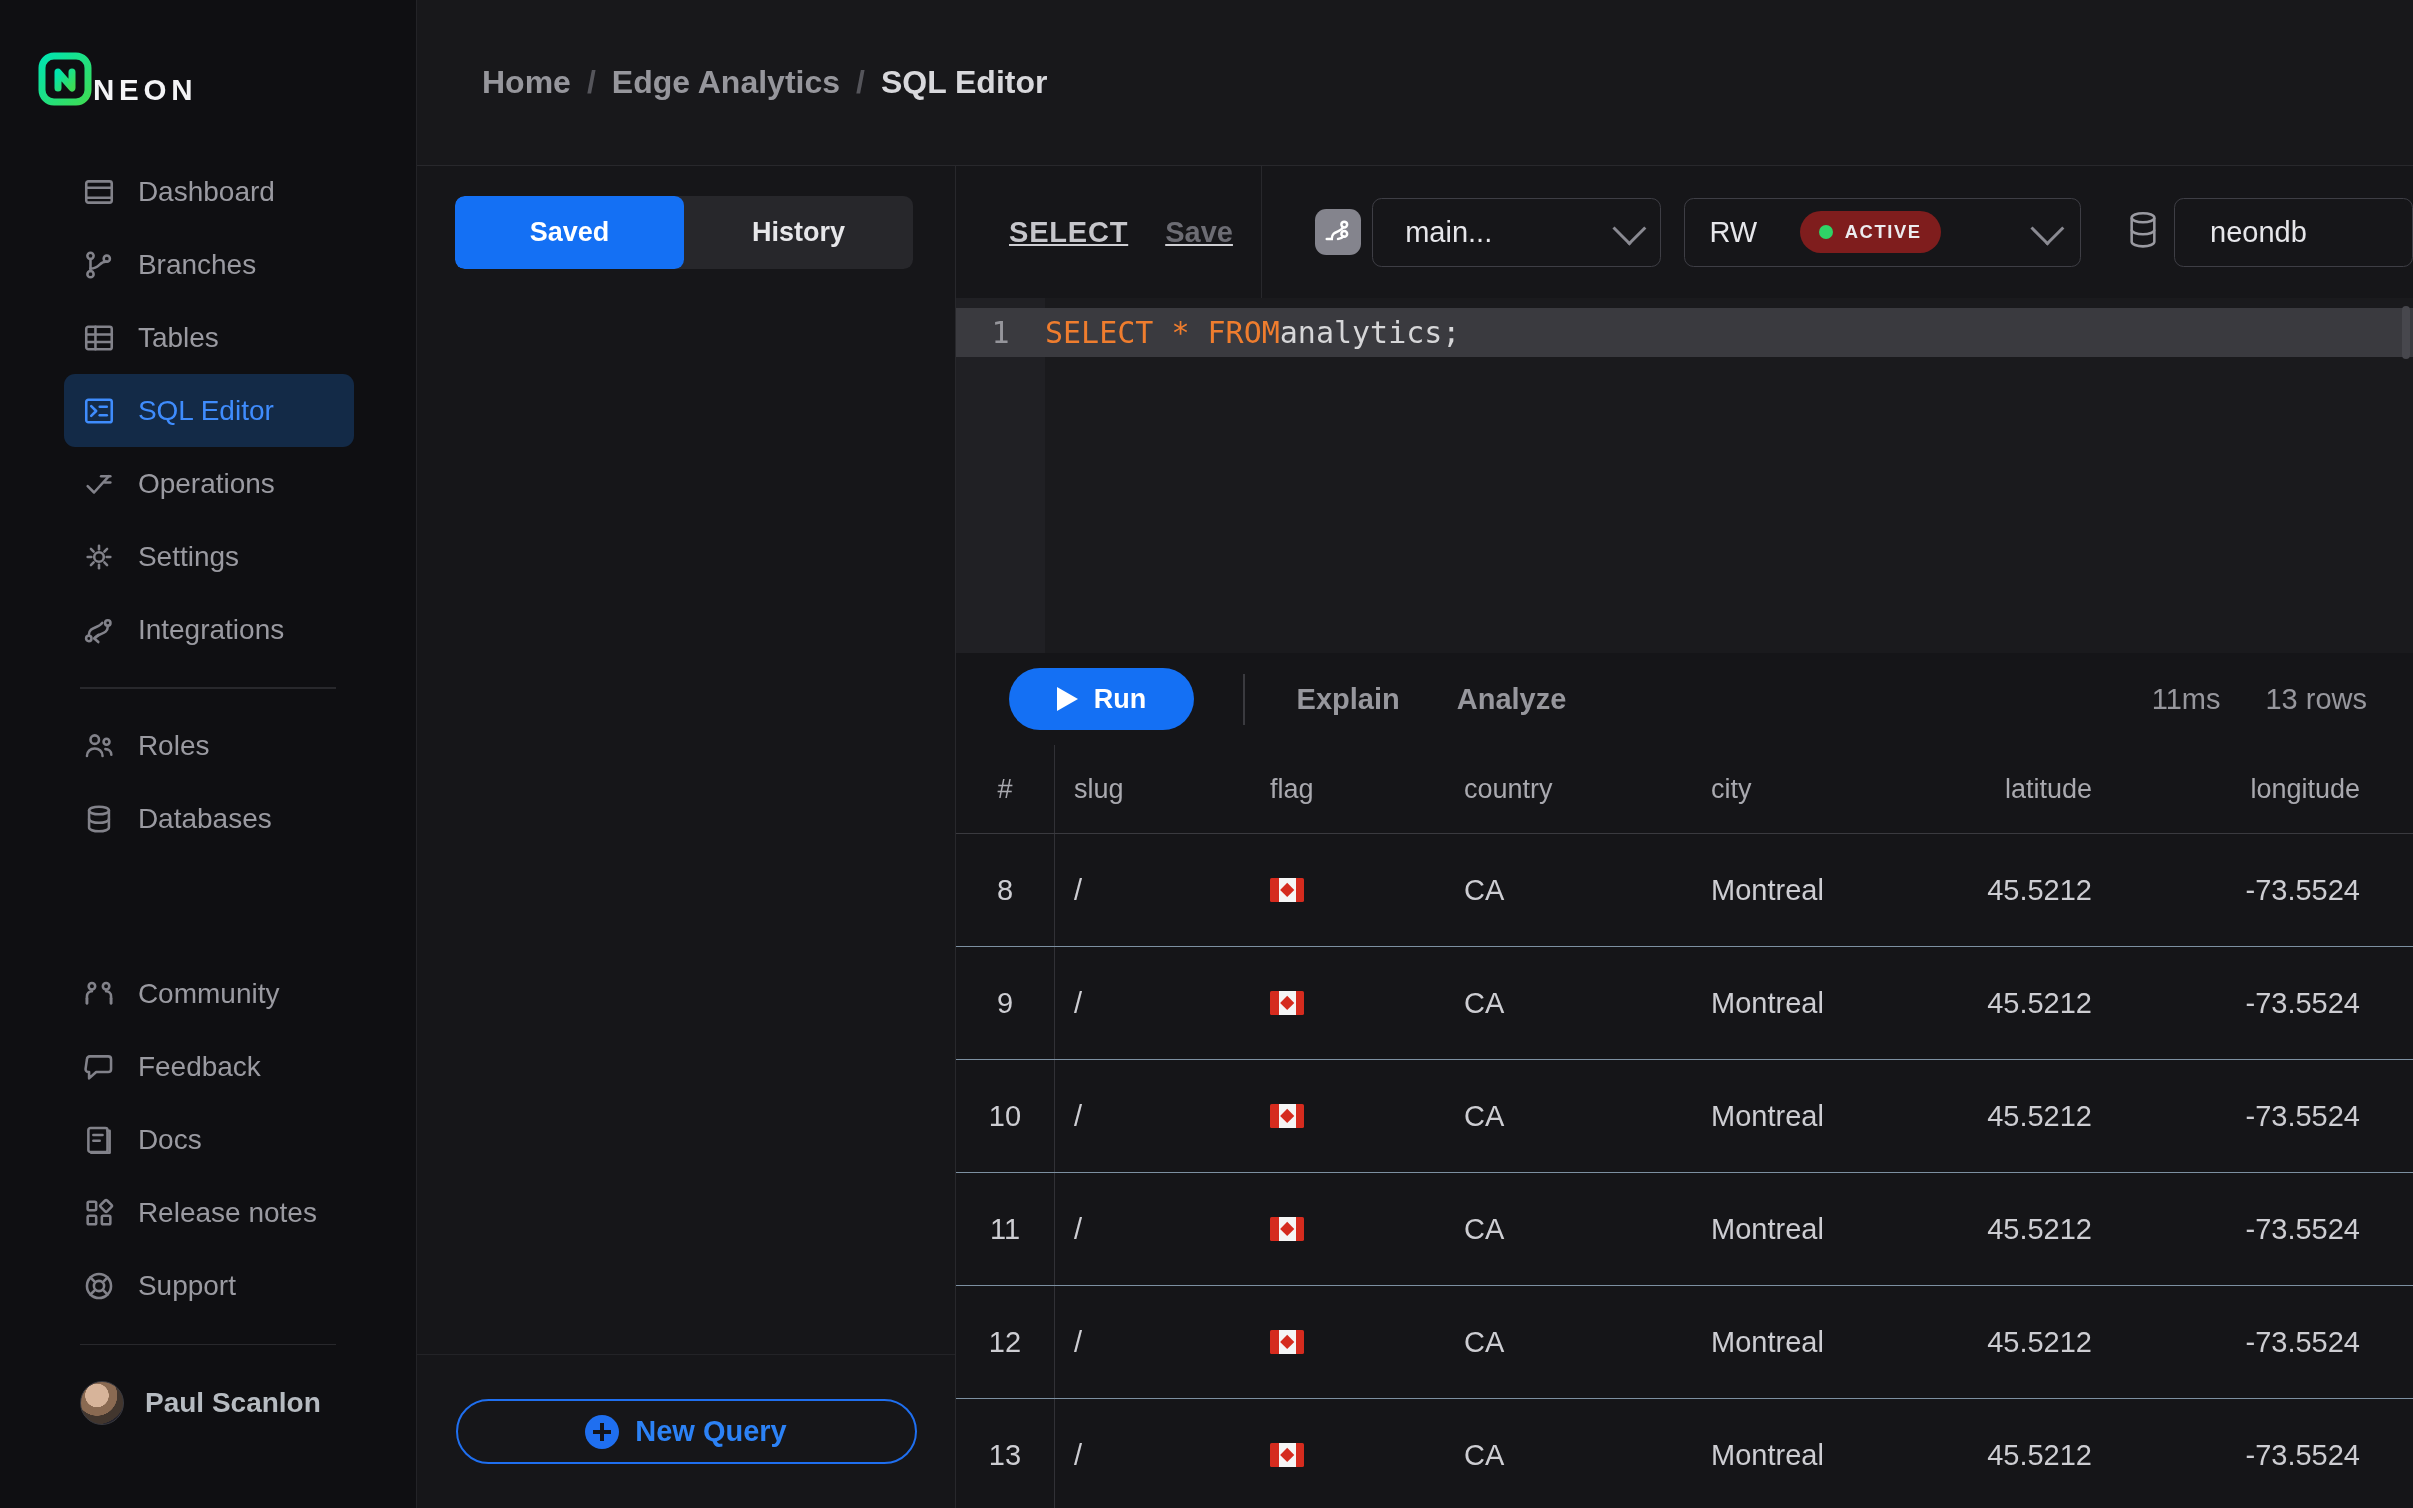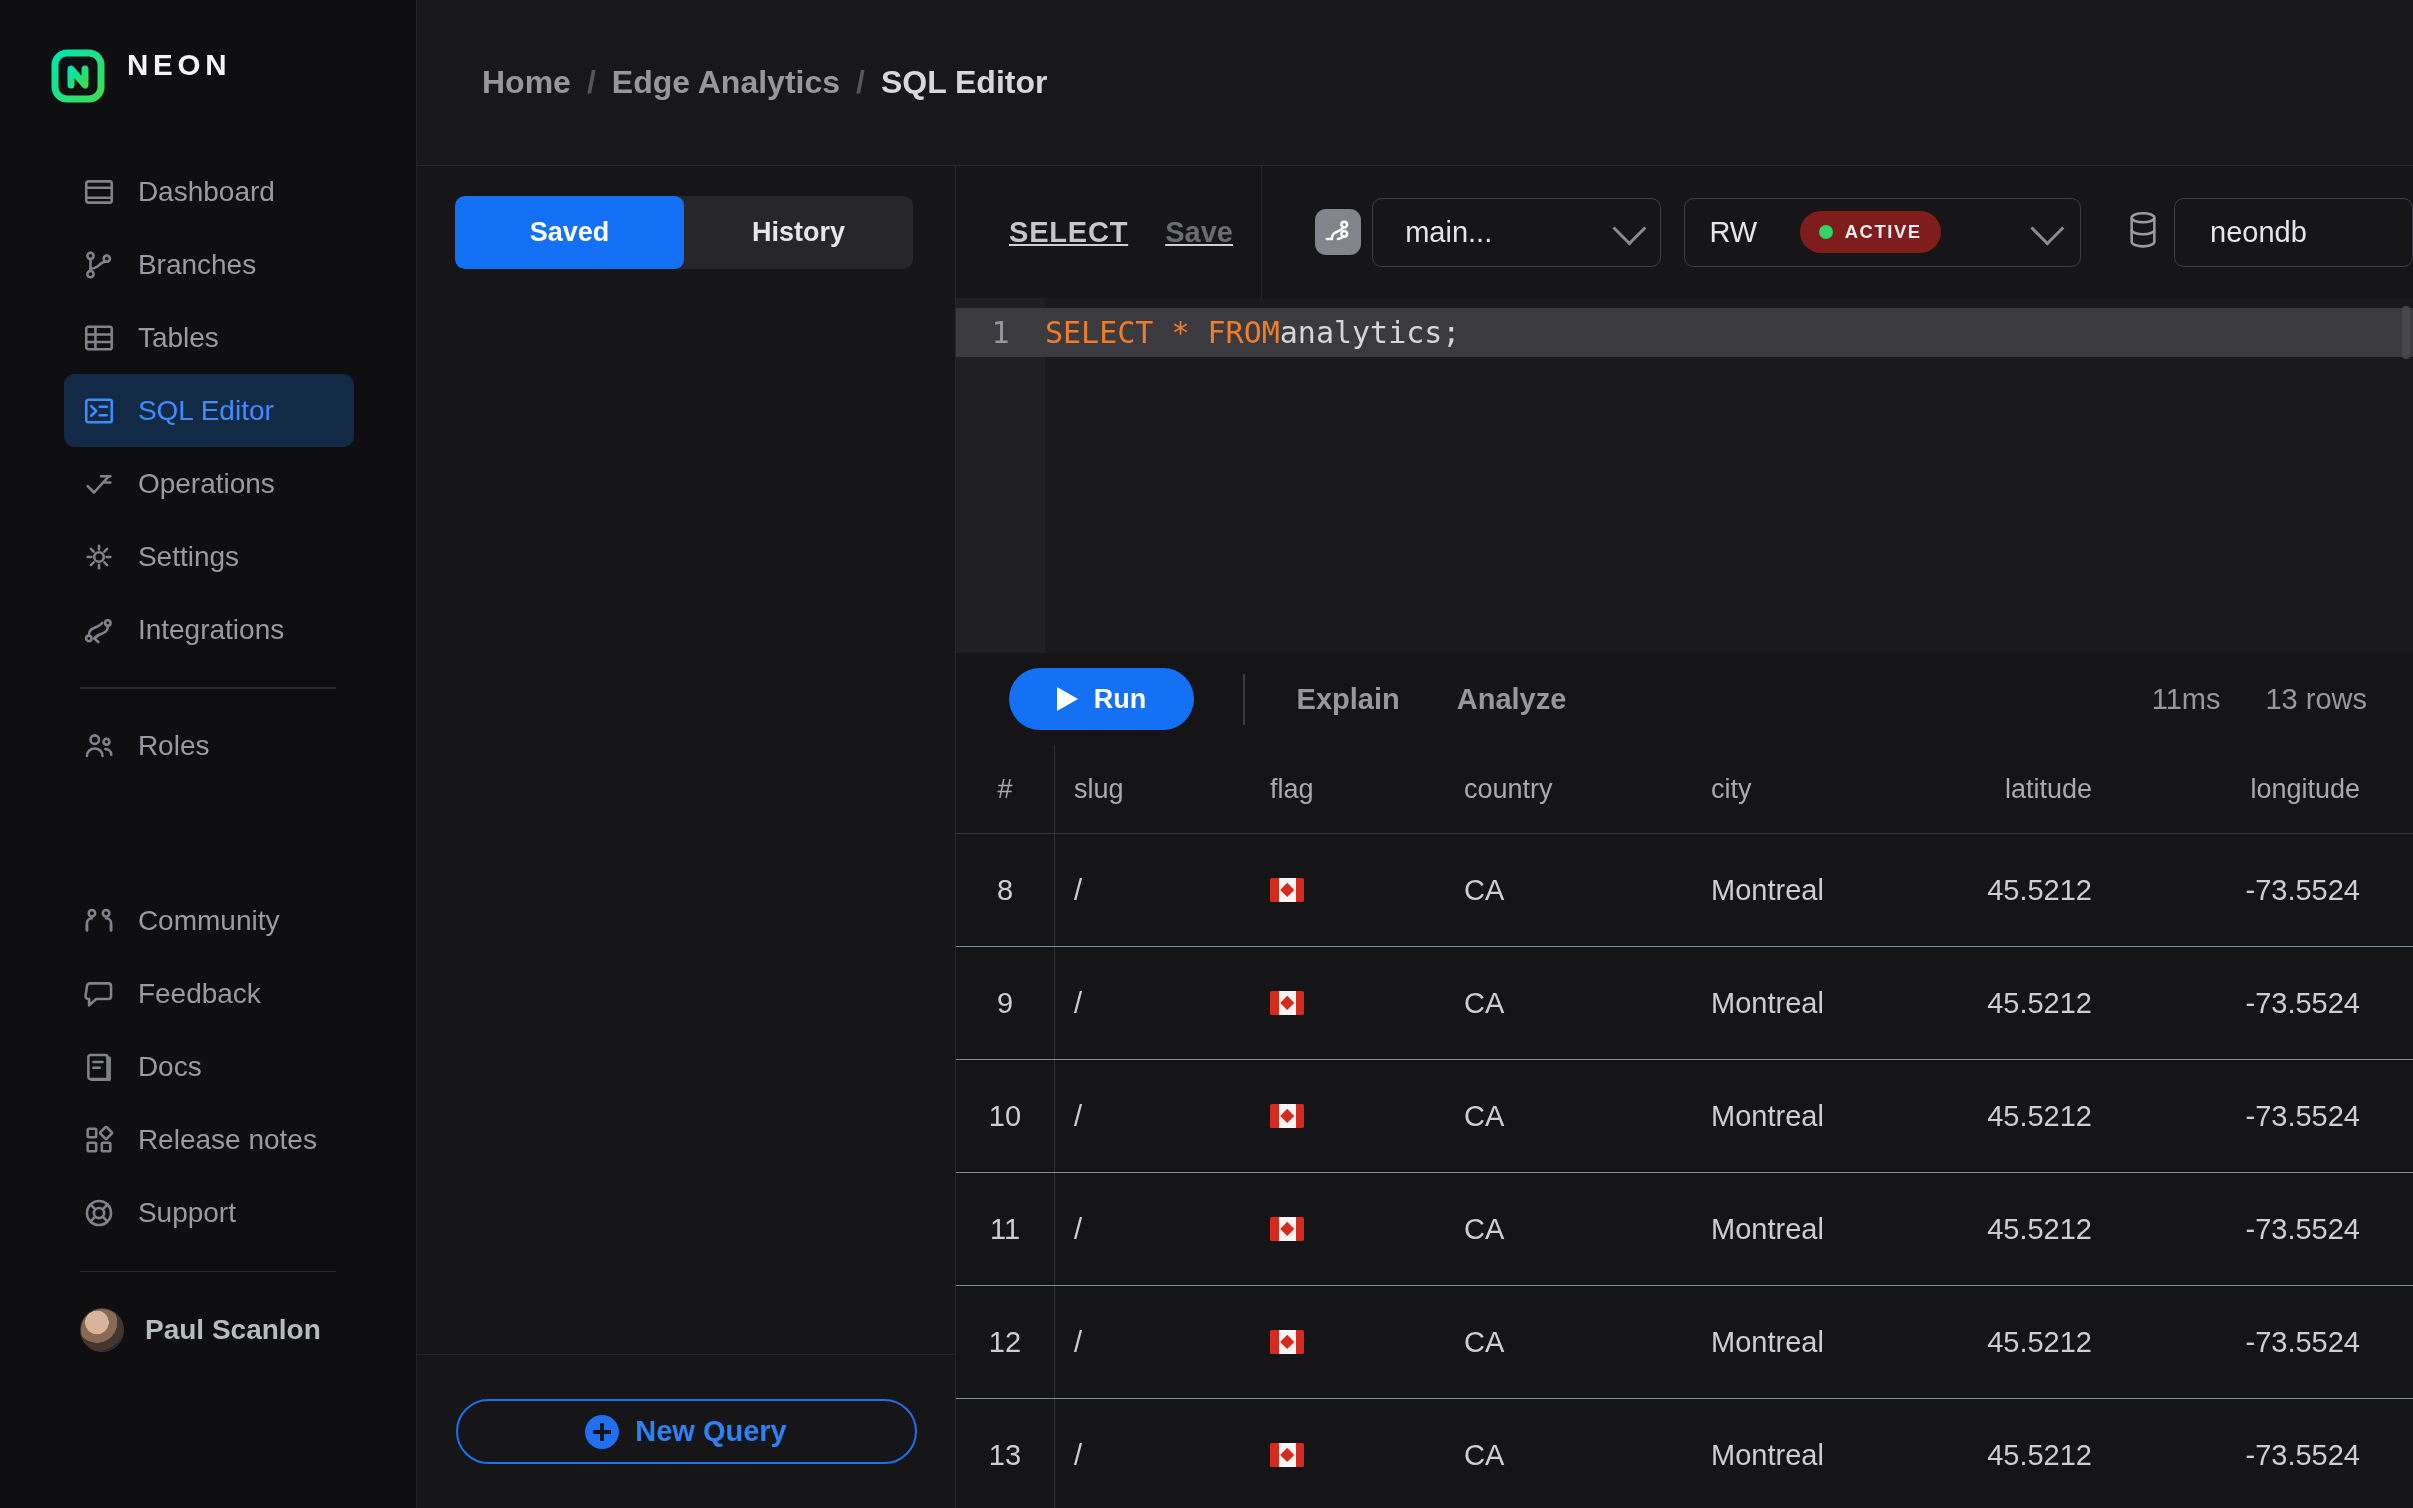--- a/index.html
+++ b/index.html
@@ -2,21 +2,21 @@
 <html style="font-size:12.8px"><head>
 <meta charset="utf-8">
 <style>
   html,body{margin:0;padding:0;background:#0b0b0d;}
   .app{position:relative;width:2413px;height:1508px;display:flex;background:#151518;
        font-family:"Liberation Sans",sans-serif;overflow:hidden;color:#cfcfd3;}
 
   
   .sidebar{width:417px;min-width:417px;background:#0f0f12;border-right:1.6px solid #232327;
            box-sizing:border-box;padding-top:48px;display:flex;flex-direction:column;}
-  .logo-row{display:flex;align-items:flex-start;gap:21px;padding-left:50px;height:59px;}
+  .logo-row{display:flex;align-items:flex-end;padding-left:37px;height:59px;}
   .logo-mark{width:56px;height:56px;}
   .logo-word{font-size:29.5px;font-weight:800;color:#f4f4f6;letter-spacing:4.8px;}
   .nav{margin-top:48px;display:flex;flex-direction:column;}
   .nav-item{height:73px;margin:0 62px 0 64px;display:flex;align-items:center;gap:22.3px;
             padding-left:17.6px;border-radius:11.2px;color:#9a9aa1;font-size:28px;cursor:pointer;}
   .nav-item svg{width:34px;height:34px;stroke:#82828a;fill:none;stroke-width:1.8;
                 stroke-linecap:round;stroke-linejoin:round;flex:0 0 auto;}
   .nav-item.active{background:#132a47;color:#3f8cfd;}
   .nav-item.active svg{stroke:#3f8cfd;}
   .nav-divider{height:1.6px;background:#28282c;margin:21px 80px;}
@@ -226,20 +226,28 @@
 
       <div class="nav-item">
         <svg viewBox="0 0 24 24">
             <circle cx="9" cy="7.5" r="3"></circle>
             <path d="M3.5 19c0-3.2 2.5-5.3 5.5-5.3s5.5 2.1 5.5 5.3"></path>
             <circle cx="17.3" cy="9" r="2.1"></circle>
             <path d="M16.5 14.2c2.4 0 4.2 1.7 4.2 3.9"></path>
           </svg>
         <span>Roles</span>
       </div>
+      <div class="nav-item">
+        <svg viewBox="0 0 24 24">
+            <ellipse cx="12" cy="6" rx="7" ry="2.7"></ellipse>
+            <path d="M5 6v12c0 1.5 3.1 2.7 7 2.7s7-1.2 7-2.7V6"></path>
+            <path d="M5 12c0 1.5 3.1 2.7 7 2.7s7-1.2 7-2.7"></path>
+          </svg>
+        <span>Databases</span>
+      </div>
 
       <div class="nav-spacer"></div>
 
       <div class="nav-item">
         <svg viewBox="0 0 24 24">
             <circle cx="7" cy="6.5" r="2.3"></circle>
             <path d="M3.5 18.5v-5a3.5 3.5 0 0 1 3.5-3.5"></path>
             <circle cx="17" cy="6.5" r="2.3"></circle>
             <path d="M20.5 18.5v-5a3.5 3.5 0 0 0-3.5-3.5"></path>
             <line x1="3.5" y1="18.5" x2="3.5" y2="15"></line>

